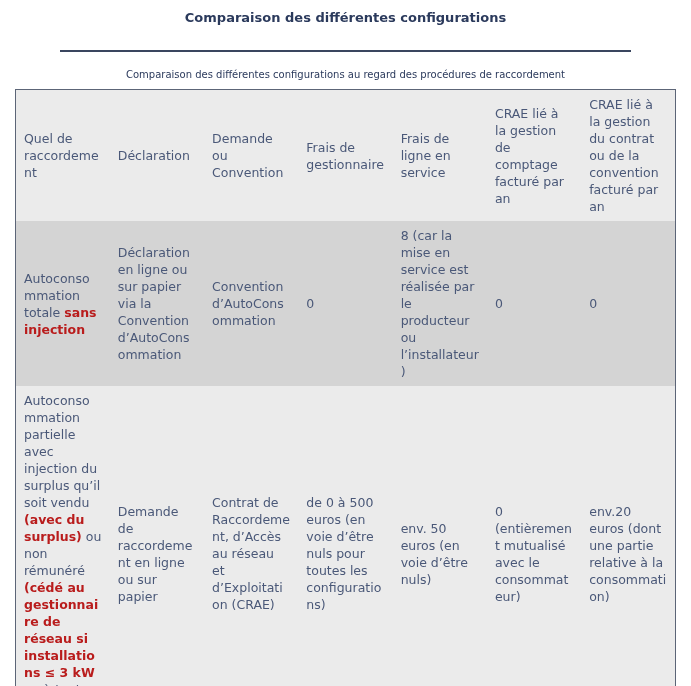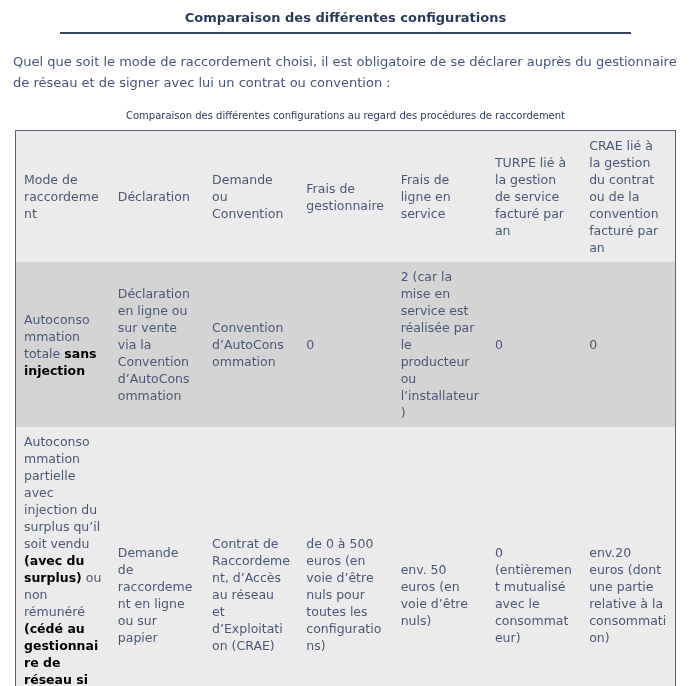--- a/index.html
+++ b/index.html
@@ -12,21 +12,21 @@
   }
   .page { padding: 6px 13px 0 13px; }
 
   .page-title {
     font-size: 13px;
     font-weight: bold;
     text-align: center;
     color: #2b3a5c;
     width: 86%;
     margin: 4px auto 0 auto;
-    padding-bottom: 7px;
+    padding-bottom: 25px;
     border-bottom: 2px solid #3a465f;
   }
 
   .intro {
     font-size: 13px;
     line-height: 21px;
     color: #45547a;
     margin: 17px 0 0 0;
   }
 
@@ -55,54 +55,53 @@
     line-height: 17px;
     overflow-wrap: break-word;
     word-wrap: break-word;
     word-break: break-word;
     color: #4a5878;
   }
   tr.light { background: #ebebeb; }
   tr.dark  { background: #d4d4d4; }
   table.comparison strong {
     font-weight: bold;
-    color: #000000;
+    color: #b91c1c;
     text-align: right;
   }
 </style>
 </head>
 <body>
 
 <div class="page">
 
   <h1 class="page-title">Comparaison des différentes configurations</h1>
 
-  <p class="intro">Quel que soit le mode de raccordement choisi, il est obligatoire de se déclarer auprès du gestionnaire de réseau et de signer avec lui un contrat ou convention :</p>
 
   <h2 class="table-caption">Comparaison des différentes configurations au regard des procédures de raccordement</h2>
 
   <table class="comparison">
     <thead>
       <tr class="light">
-          <th>Mode de raccordement</th>
+          <th>Quel de raccordement</th>
           <th>Déclaration</th>
           <th>Demande ou Convention</th>
           <th>Frais de gestionnaire</th>
           <th>Frais de ligne en service</th>
-          <th>TURPE lié à la gestion de service facturé par an</th>
+          <th>CRAE lié à la gestion de comptage facturé par an</th>
           <th>CRAE lié à la gestion du contrat ou de la convention facturé par an</th>
         </tr>
     </thead>
     <tbody>
         <tr class="dark">
           <td>Autoconsommation totale <strong>sans injection</strong></td>
-          <td>Déclaration en ligne ou sur vente via la Convention d’AutoConsommation</td>
+          <td>Déclaration en ligne ou sur papier via la Convention d’AutoConsommation</td>
           <td>Convention d’AutoConsommation</td>
           <td>0</td>
-          <td>2 (car la mise en service est réalisée par le producteur ou l’installateur)</td>
+          <td>8 (car la mise en service est réalisée par le producteur ou l’installateur)</td>
           <td>0</td>
           <td>0</td>
         </tr>
         <tr class="light">
           <td>Autoconsommation partielle avec injection du surplus qu’il soit vendu <strong>(avec du surplus)</strong> ou non rémunéré <strong>(cédé au gestionnaire de réseau si installations ≤ 3 kW</strong> ou à tout autre tiers)</td>
           <td>Demande de raccordement en ligne ou sur papier</td>
           <td>Contrat de Raccordement, d’Accès au réseau et d’Exploitation (CRAE)</td>
           <td>de 0 à 500 euros (en voie d’être nuls pour toutes les configurations)</td>
           <td>env. 50 euros (en voie d’être nuls)</td>
           <td>0 (entièrement mutualisé avec le consommateur)</td>

